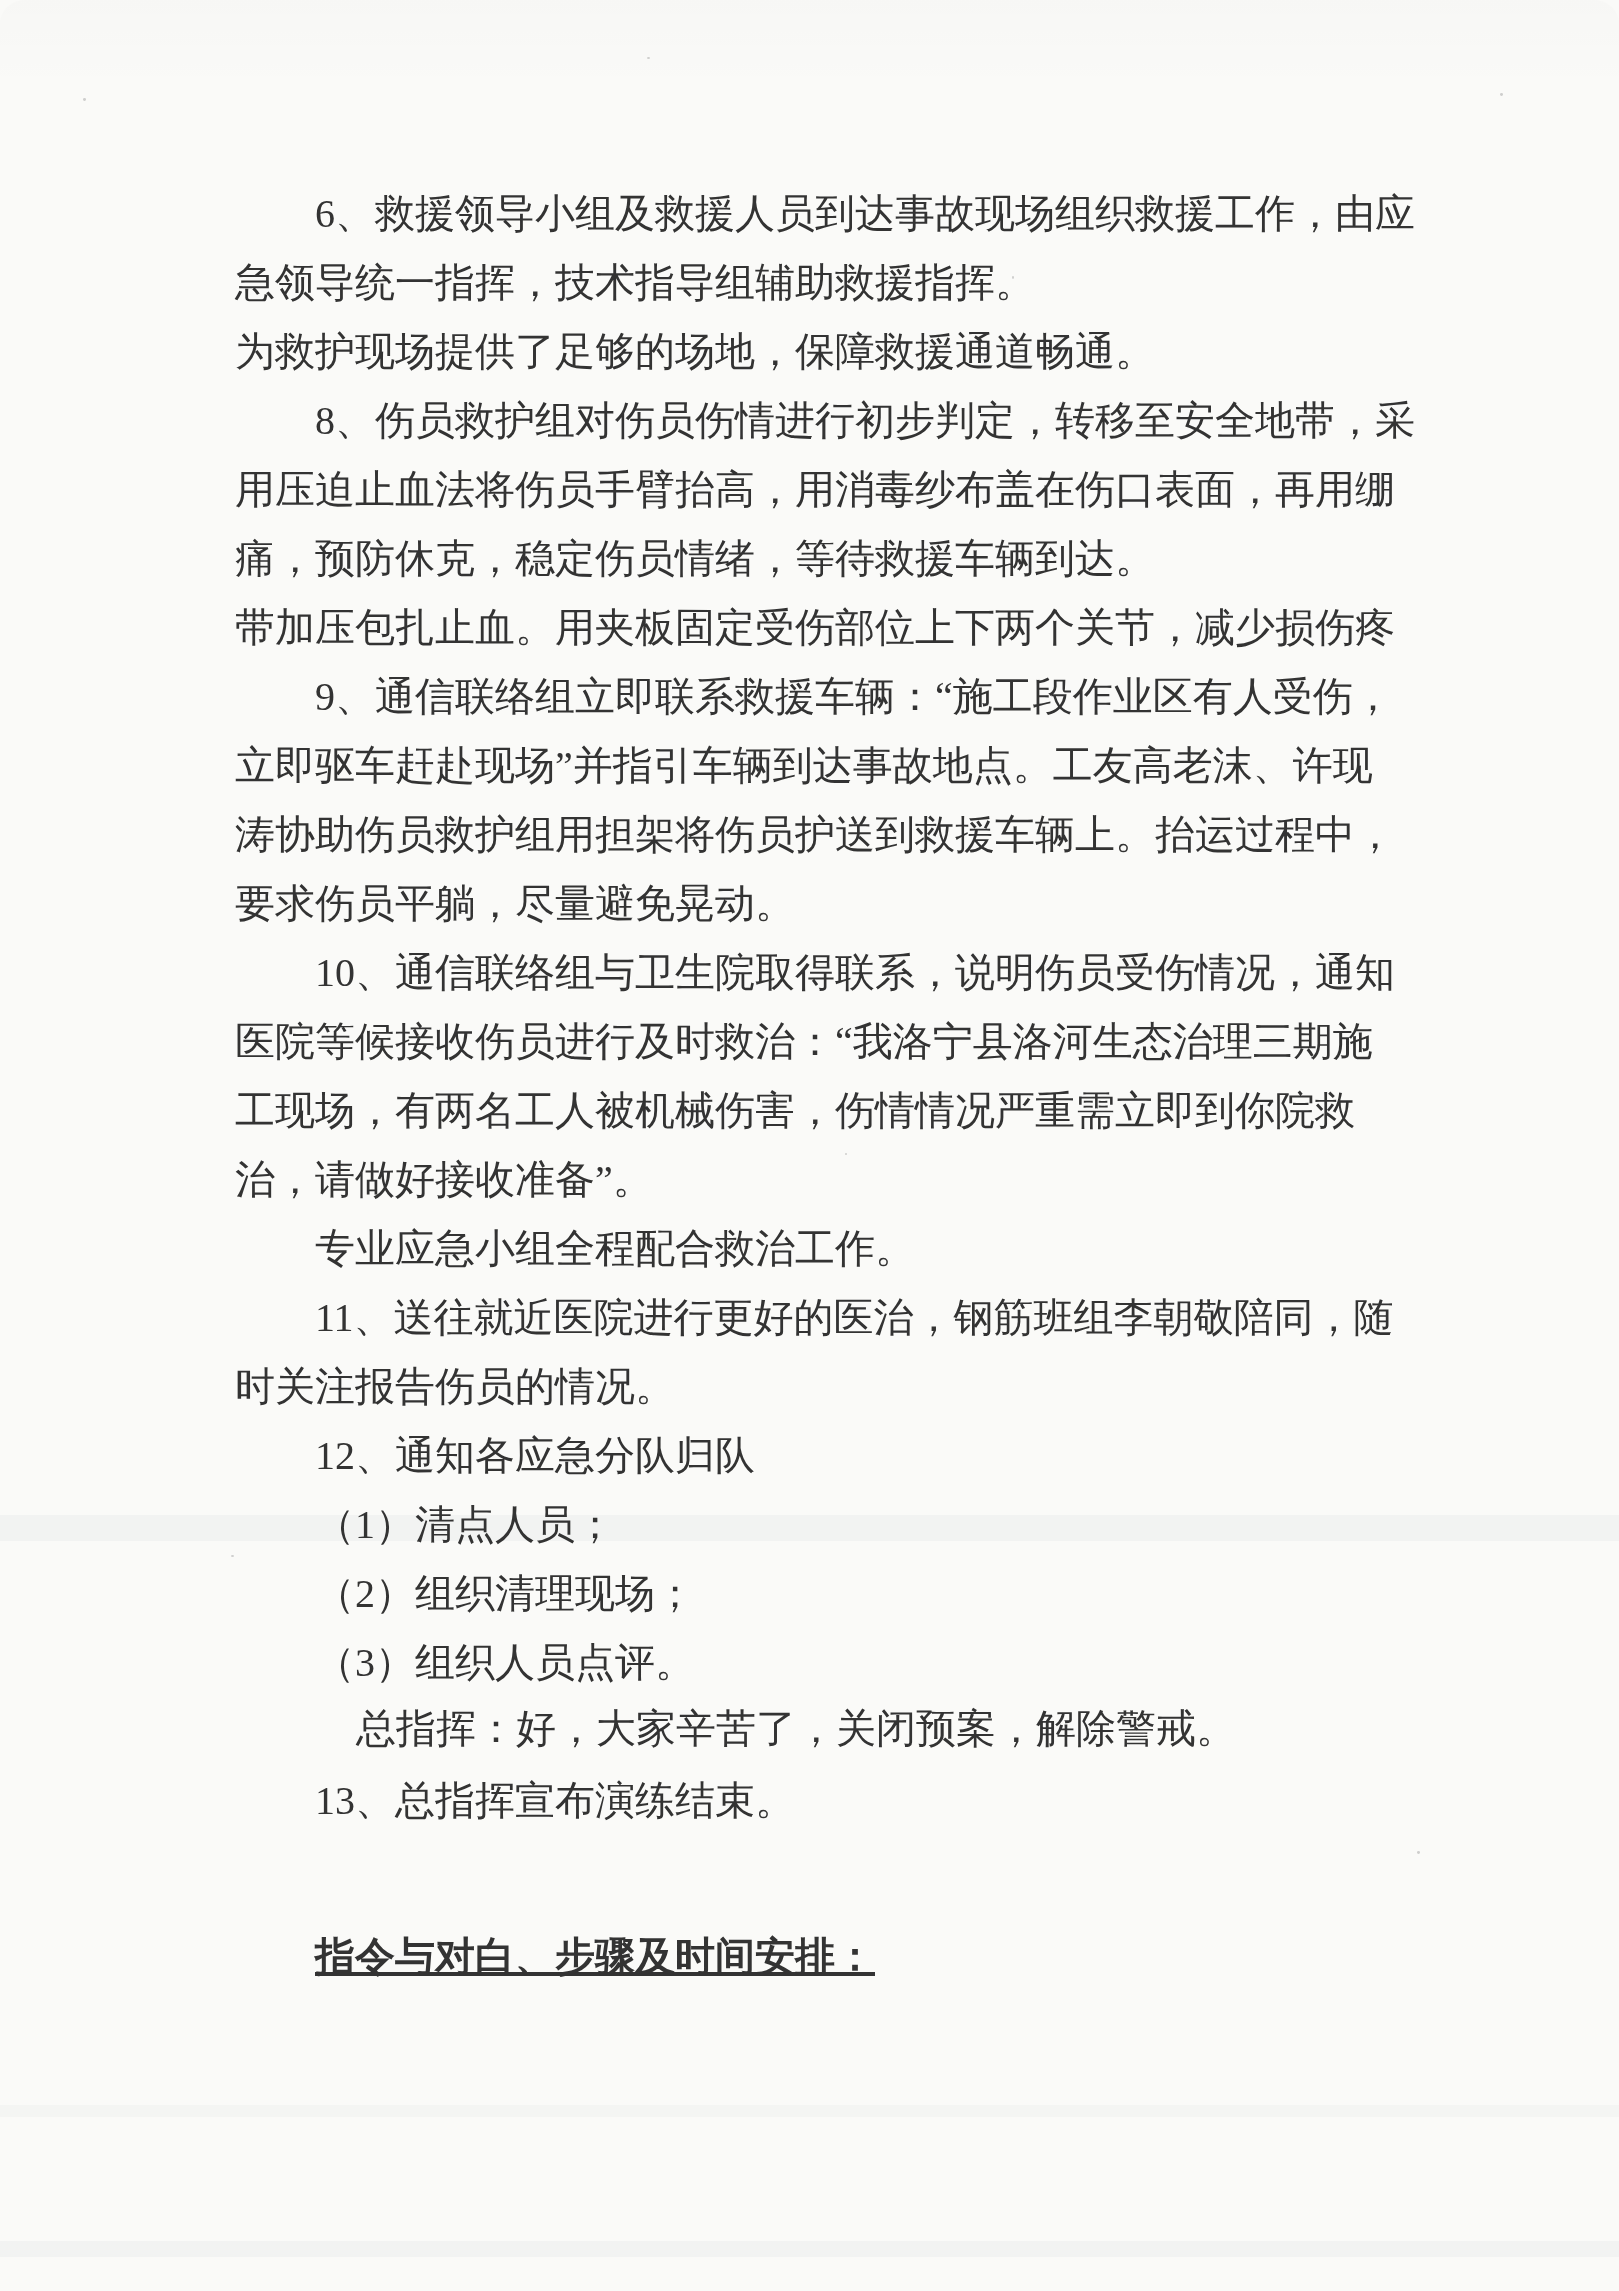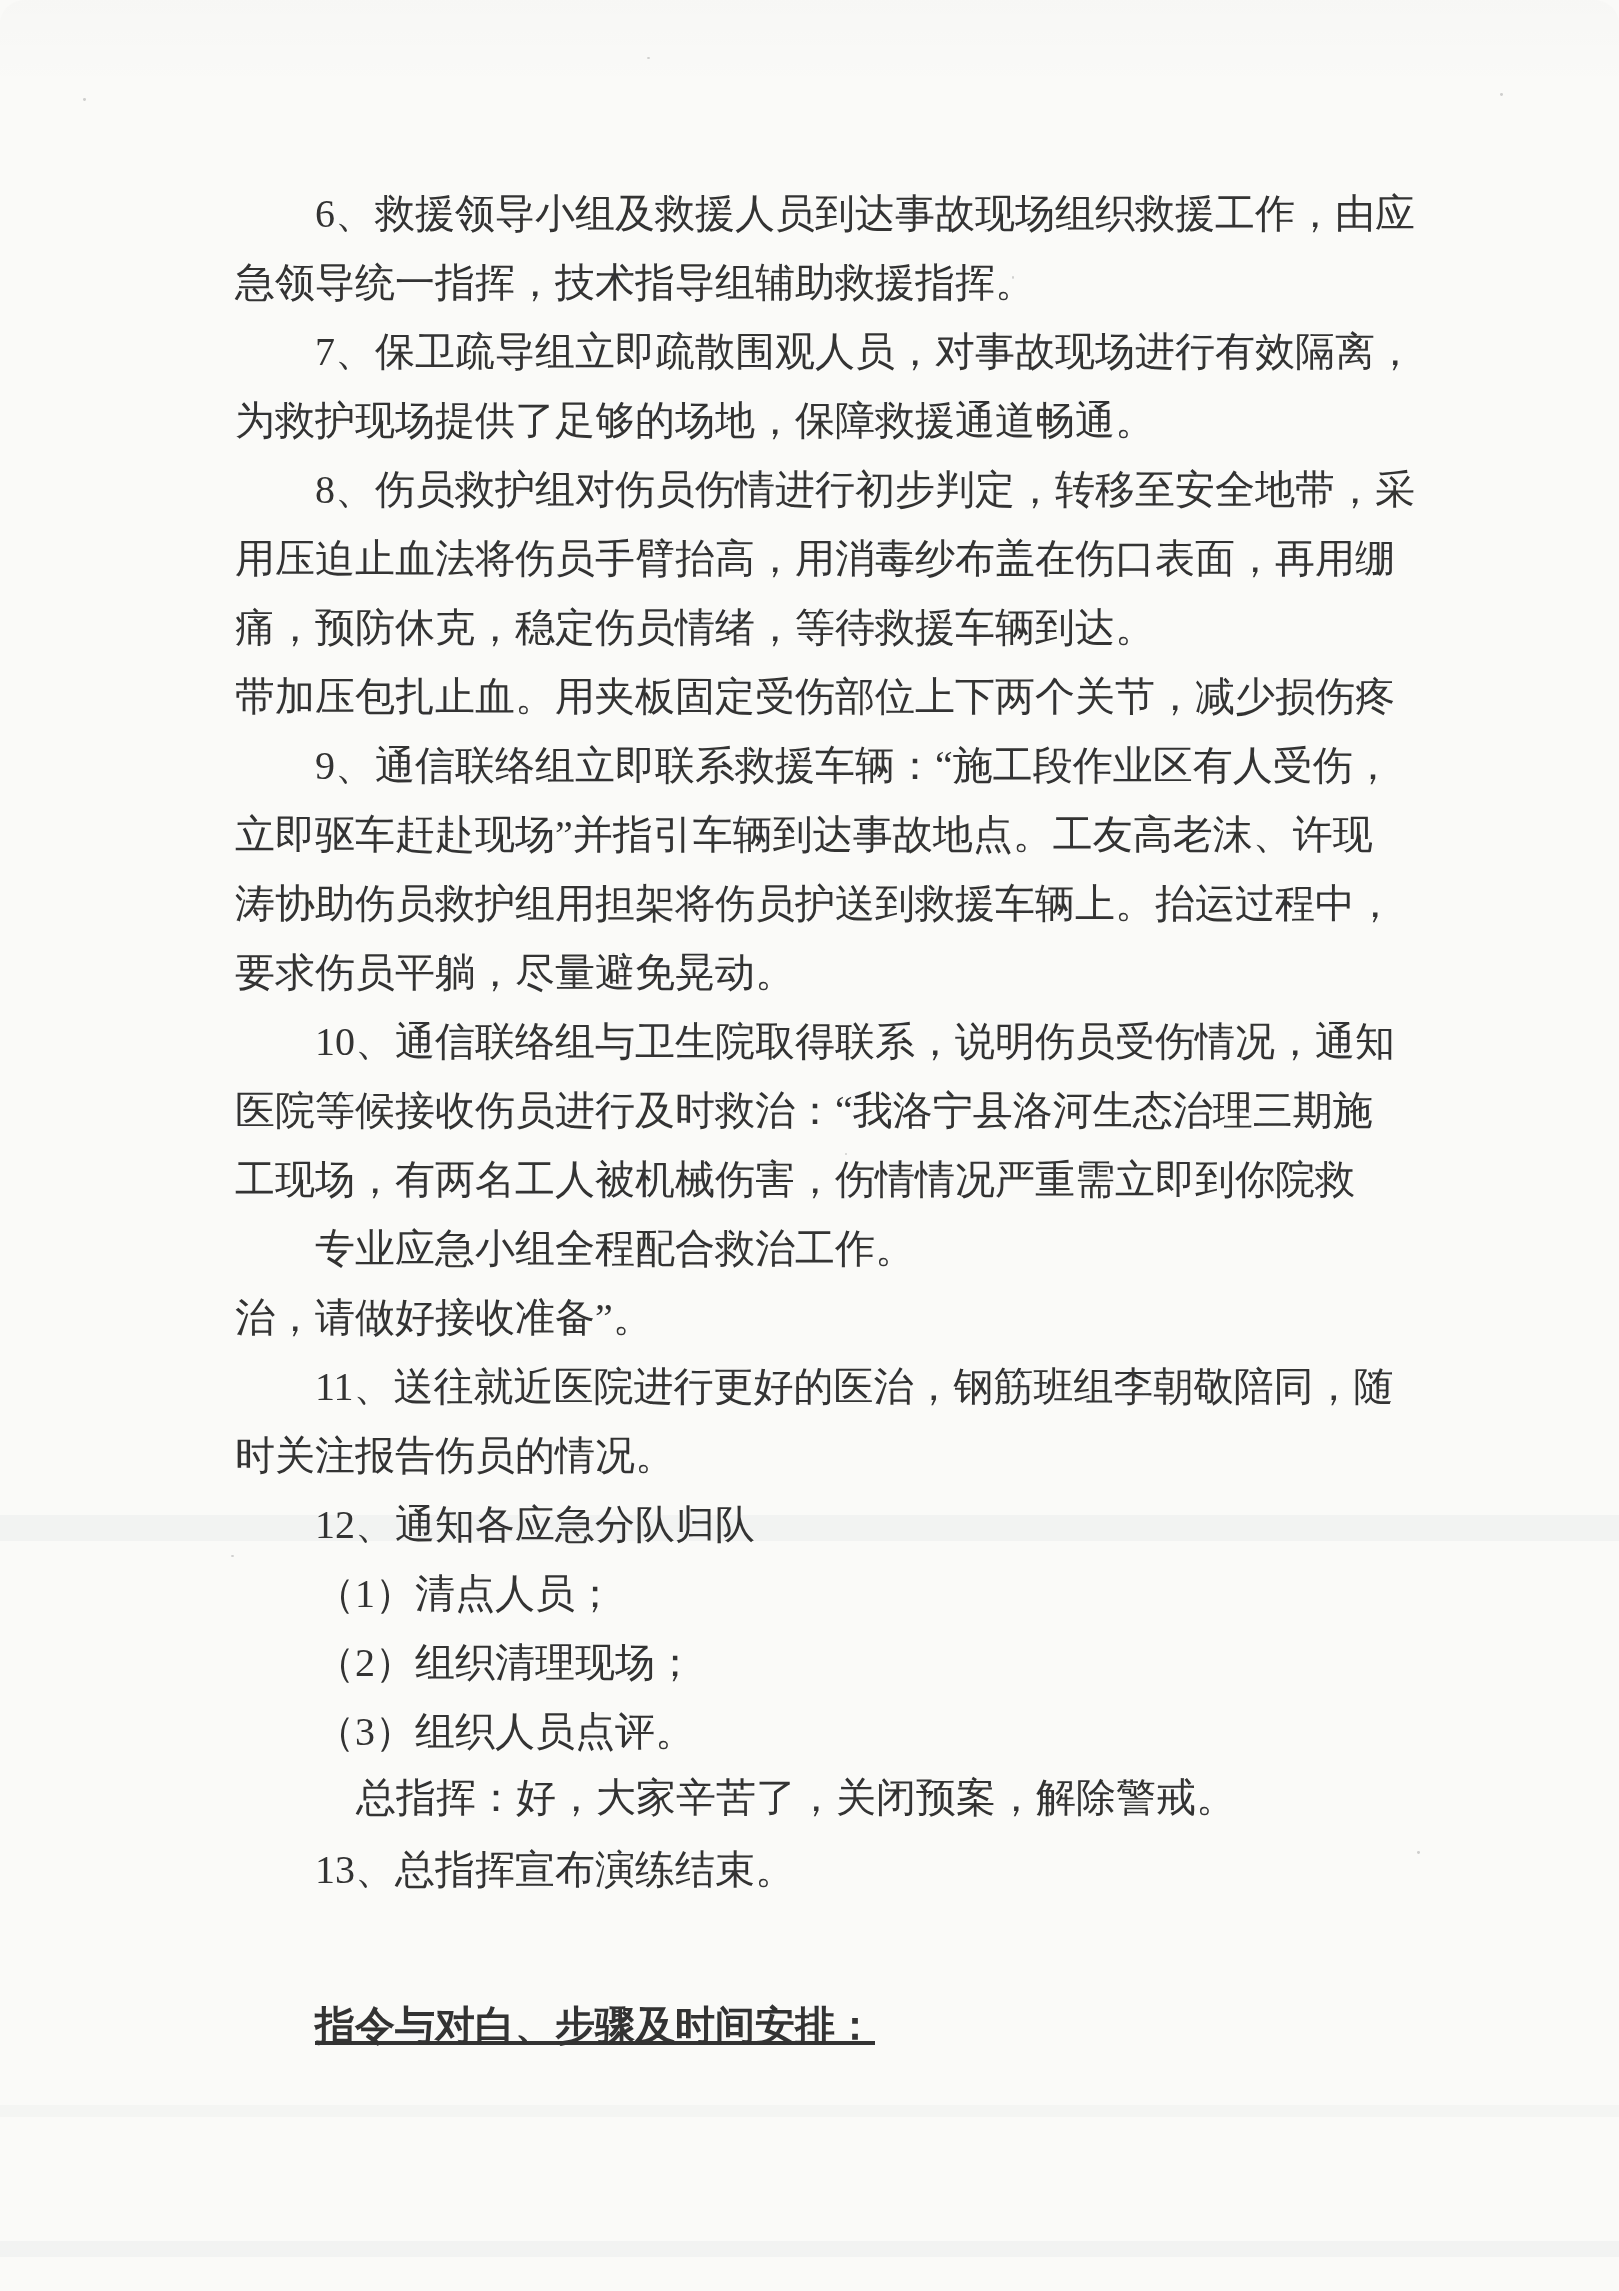--- a/index.html
+++ b/index.html
@@ -69,35 +69,34 @@
   <div class="speck p2"></div>
   <div class="speck p3"></div>
   <div class="speck p4"></div>
   <div class="speck p5"></div>
   <div class="speck p6"></div>
   <div class="speck p7"></div>
 
   <div class="text-block">
     <div class="line ind2">6、救援领导小组及救援人员到达事故现场组织救援工作，由应</div>
     <div class="line">急领导统一指挥，技术指导组辅助救援指挥。</div>
-    <div class="line ind2">7、保卫疏导组立即疏散围观人员，对事故现场进行有效隔离，</div>
     <div class="line">为救护现场提供了足够的场地，保障救援通道畅通。</div>
     <div class="line ind2">8、伤员救护组对伤员伤情进行初步判定，转移至安全地带，采</div>
     <div class="line">用压迫止血法将伤员手臂抬高，用消毒纱布盖在伤口表面，再用绷</div>
     <div class="line">痛，预防休克，稳定伤员情绪，等待救援车辆到达。</div>
     <div class="line">带加压包扎止血。用夹板固定受伤部位上下两个关节，减少损伤疼</div>
     <div class="line ind2">9、通信联络组立即联系救援车辆：“施工段作业区有人受伤，</div>
     <div class="line">立即驱车赶赴现场”并指引车辆到达事故地点。工友高老沫、许现</div>
     <div class="line">涛协助伤员救护组用担架将伤员护送到救援车辆上。抬运过程中，</div>
     <div class="line">要求伤员平躺，尽量避免晃动。</div>
     <div class="line ind2">10、通信联络组与卫生院取得联系，说明伤员受伤情况，通知</div>
     <div class="line">医院等候接收伤员进行及时救治：“我洛宁县洛河生态治理三期施</div>
     <div class="line">工现场，有两名工人被机械伤害，伤情情况严重需立即到你院救</div>
+    <div class="line">治，请做好接收准备”。</div>
     <div class="line ind2">专业应急小组全程配合救治工作。</div>
-    <div class="line">治，请做好接收准备”。</div>
     <div class="line ind2">11、送往就近医院进行更好的医治，钢筋班组李朝敬陪同，随</div>
     <div class="line">时关注报告伤员的情况。</div>
     <div class="line ind2">12、通知各应急分队归队</div>
     <div class="line ind2">（1）清点人员；</div>
     <div class="line ind2">（2）组织清理现场；</div>
     <div class="line ind2">（3）组织人员点评。</div>
     <div class="line ind3">总指挥：好，大家辛苦了，关闭预案，解除警戒。</div>
     <div class="line ind2">13、总指挥宣布演练结束。</div>
     <div class="spacer"></div>
     <div class="heading">指令与对白、步骤及时间安排：</div>

